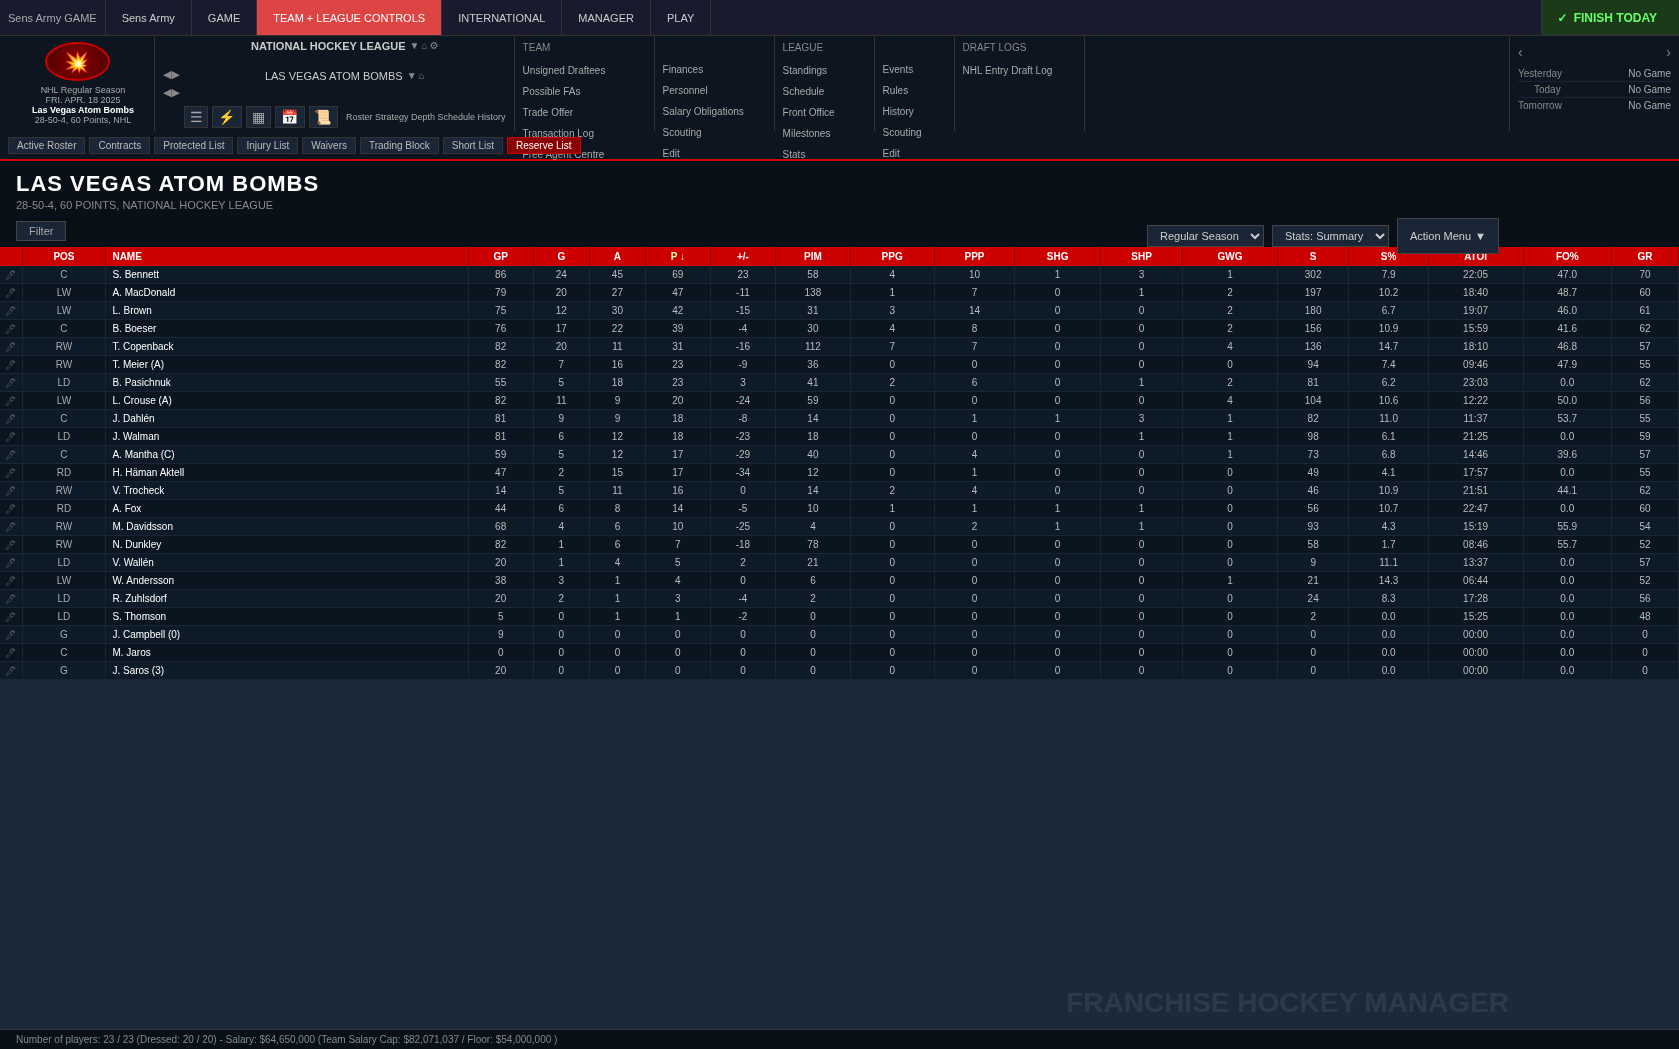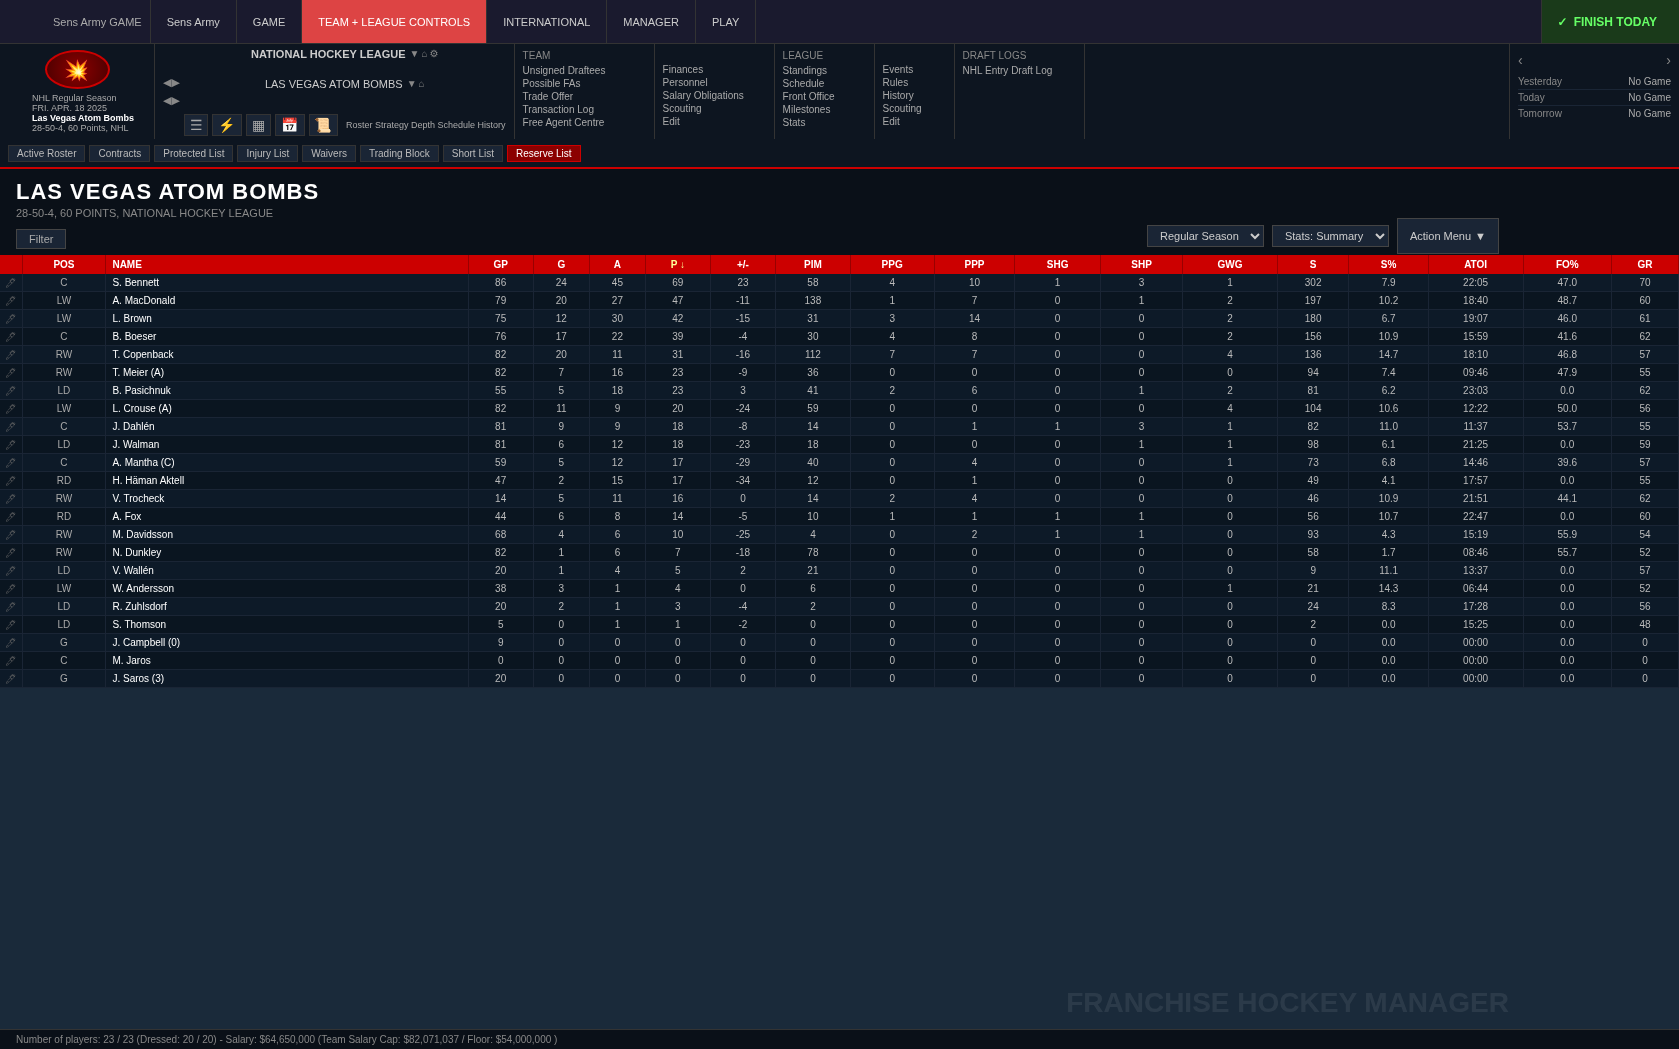--- a/index.html
+++ b/index.html
@@ -1,19 +1,19 @@
 <!DOCTYPE html>
 <html><head>
   <meta charset="utf-8">
   <style>
     * { margin: 0; padding: 0; box-sizing: border-box; }
     body { background: #1a2a3a; color: #ccc; font-family: Arial, sans-serif; font-size: 11px; width: 1679px; min-height: 1049px; overflow-x: hidden; }
 
     
-    .top-nav { background: #1a1a2e; display: flex; align-items: center; height: 44px; border-bottom: 1px solid #333; padding-left: 45px; }
+    .top-nav { background: #1a1a2e; display: flex; align-items: center; height: 36px; border-bottom: 1px solid #333; }
     .top-nav-logo { background: #1a1a2e; padding: 0 8px; color: #aaa; font-size: 11px; border-right: 1px solid #333; height: 100%; display: flex; align-items: center; }
     .top-nav-item { color: #ccc; padding: 0 16px; height: 100%; display: flex; align-items: center; cursor: pointer; font-size: 11px; border-right: 1px solid #333; }
     .top-nav-item.active { background: #d44; color: #fff; }
     .finish-today { margin-left: auto; background: #1a3a1a; color: #6f6; padding: 0 16px; height: 100%; display: flex; align-items: center; cursor: pointer; font-size: 12px; font-weight: bold; border-left: 1px solid #333; }
     .finish-today span { margin-right: 6px; }
 
     
     .toolbar { background: #0d1520; display: flex; align-items: center; height: 30px; border-bottom: 2px solid #c00; padding: 0 8px; gap: 4px; }
     .toolbar-btn { background: #1a2535; color: #bbb; border: 1px solid #333; padding: 2px 8px; cursor: pointer; font-size: 10px; }
     .toolbar-btn.active { background: #8b0000; color: #fff; border-color: #c00; }
@@ -48,21 +48,21 @@
     
     .status-bar { background: #0a1018; border-top: 1px solid #333; padding: 4px 16px; color: #888; font-size: 10px; position: fixed; bottom: 0; width: 100%; }
 
     .watermark { position: fixed; bottom: 30px; right: 170px; opacity: 0.08; color: #fff; font-size: 28px; font-weight: bold; pointer-events: none; white-space: nowrap; }
 
     
     .big-nav { display: flex; height: 95px; background: #0d1520; }
     .bns { border-right: 1px solid #333; padding: 6px 8px; }
     .bns-title { font-size: 10px; color: #888; margin-bottom: 4px; }
     .bns-links { display: flex; flex-direction: column; gap: 2px; }
-    .bns-link { color: #aaa; font-size: 10px; cursor: pointer; }
+    .bns-link { color: #aaa; font-size: 10px; cursor: pointer; margin-top: 8px; }
     .bns-icon { color: #aaa; font-size: 14px; cursor: pointer; background: #1a2535; padding: 2px 5px; border: 1px solid #333; }
 
     .subnav-left { display: flex; align-items: center; padding: 4px 8px; gap: 4px; border-right: 1px solid #333; }
     .subnav-arrows { display: flex; flex-direction: column; gap: 1px; }
     .league-rows { display: flex; flex-direction: column; gap: 18px; align-items: center; }
     .league-row { display: flex; align-items: center; gap: 4px; color: #aaa; font-size: 10px; }
     .league-icons { display: flex; gap: 2px; }
     .li { color: #888; font-size: 10px; cursor: pointer; }
   </style>
 </head>
@@ -84,21 +84,21 @@
     <span>FINISH TODAY</span>
   </div>
 </div>
 
 <div class="big-nav">
 
   <div style="display:flex;flex-direction:column;align-items:center;justify-content:center;width:155px;min-width:155px;border-right:1px solid #333;padding:6px;">
     <div style="width:65px;height:65px;background:radial-gradient(circle,#8b0000,#4a0000);border-radius:50%;display:flex;align-items:center;justify-content:center;color:#fff;font-size:8px;font-weight:bold;text-align:center;border:2px solid #c00;">
       <span style="font-size:20px;">💥</span>
     </div>
-    <div style="font-size:9px;color:#bbb;margin-top:4px;margin-left:12px;">
+    <div style="font-size:9px;color:#bbb;margin-top:4px;text-align:center;margin-left:12px;">
       <div style="color:#aaa;font-size:9px;">NHL Regular Season</div>
       <div style="color:#aaa;font-size:9px;">FRI. APR. 18 2025</div>
       <div style="color:#fff;font-size:9px;font-weight:bold;">Las Vegas Atom Bombs</div>
       <div style="color:#aaa;font-size:9px;">28-50-4, 60 Points, NHL</div>
     </div>
   </div>
 
   <div class="subnav-left">
     <div class="subnav-arrows">
       <div style="color:#888;font-size:11px;cursor:pointer;">◀▶</div>
@@ -183,21 +183,21 @@
   <div style="margin-left:auto;min-width:170px;background:#0d1520;border-left:1px solid #333;padding:8px;">
     <div style="display:flex;justify-content:space-between;align-items:center;margin-bottom:6px;">
       <span style="color:#888;font-size:14px;cursor:pointer;">‹</span>
       <span style="color:#888;font-size:14px;cursor:pointer;">›</span>
     </div>
     <div style="display:flex;justify-content:space-between;padding:2px 0;border-bottom:1px solid #1a2535;">
       <span style="color:#888;font-size:10px;">Yesterday</span>
       <span style="color:#aaa;font-size:10px;">No Game</span>
     </div>
     <div style="display:flex;justify-content:space-between;padding:2px 0;border-bottom:1px solid #1a2535;">
-      <span style="color:#888;font-size:10px;">Today</span>
+      <span style="color:#888;font-size:10px;margin-left:16px;">Today</span>
       <span style="color:#aaa;font-size:10px;">No Game</span>
     </div>
     <div style="display:flex;justify-content:space-between;padding:2px 0;">
       <span style="color:#888;font-size:10px;">Tomorrow</span>
       <span style="color:#aaa;font-size:10px;">No Game</span>
     </div>
   </div>
 </div>
 
 <div class="toolbar">

